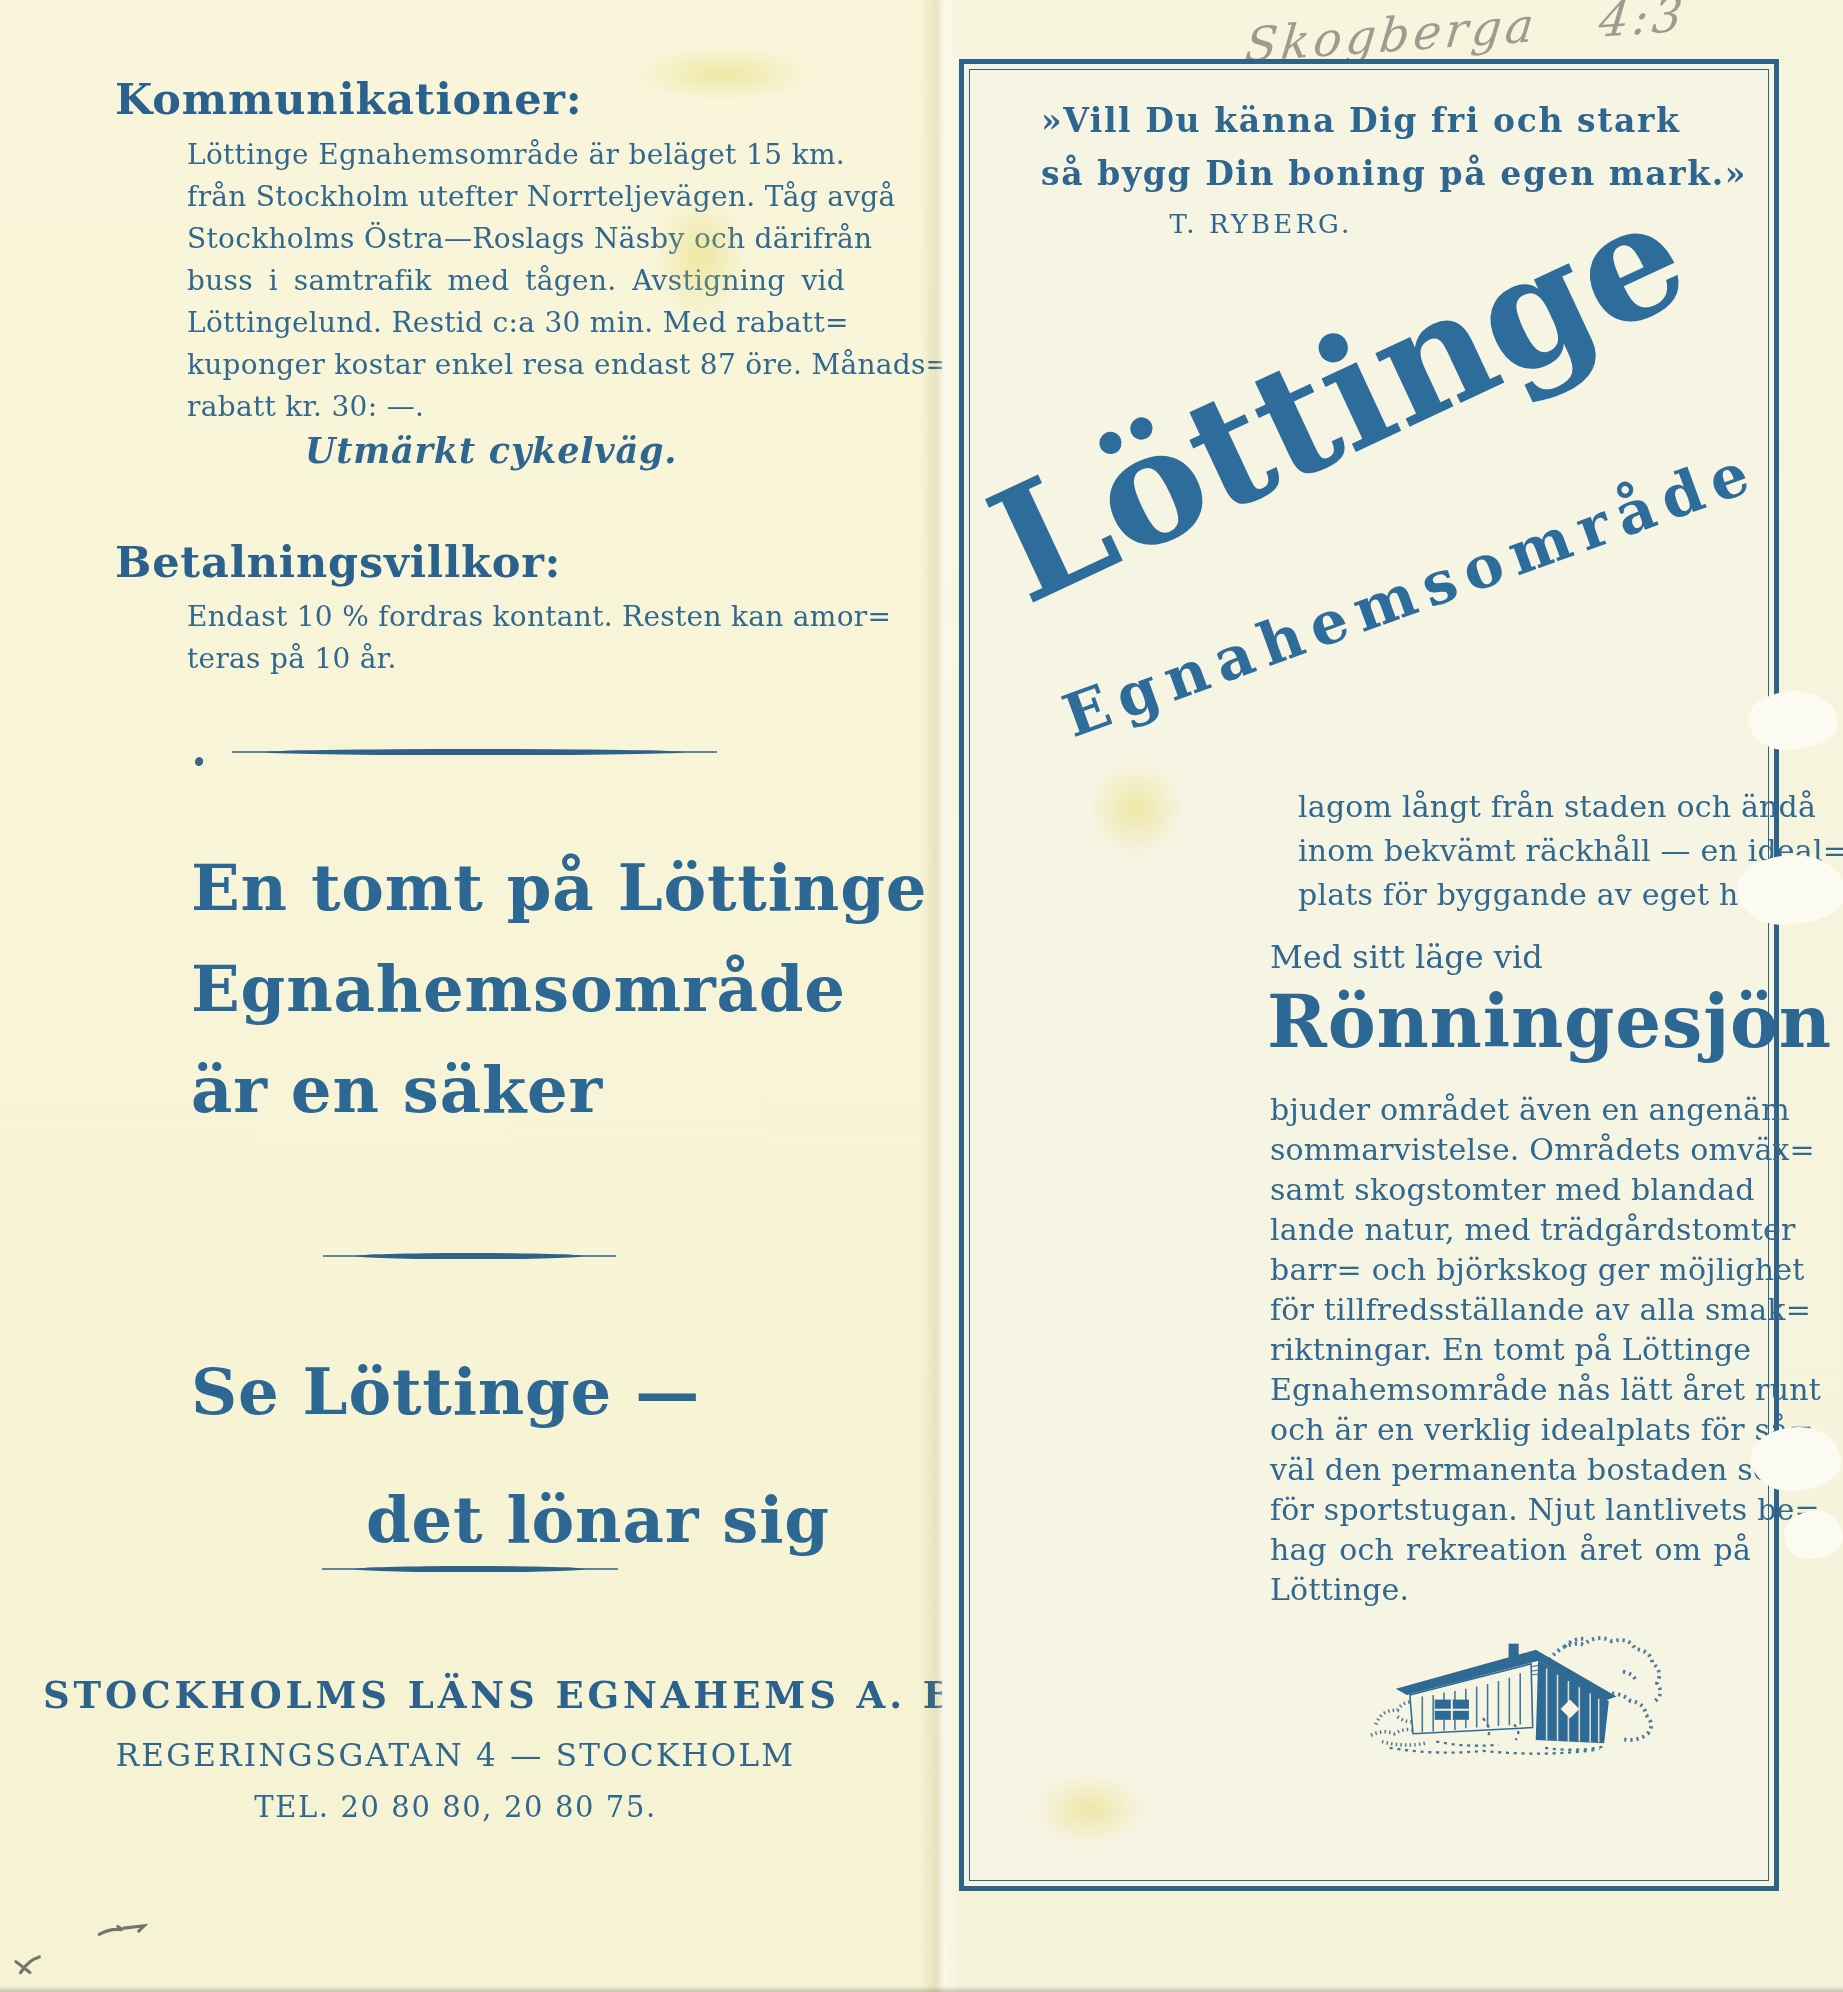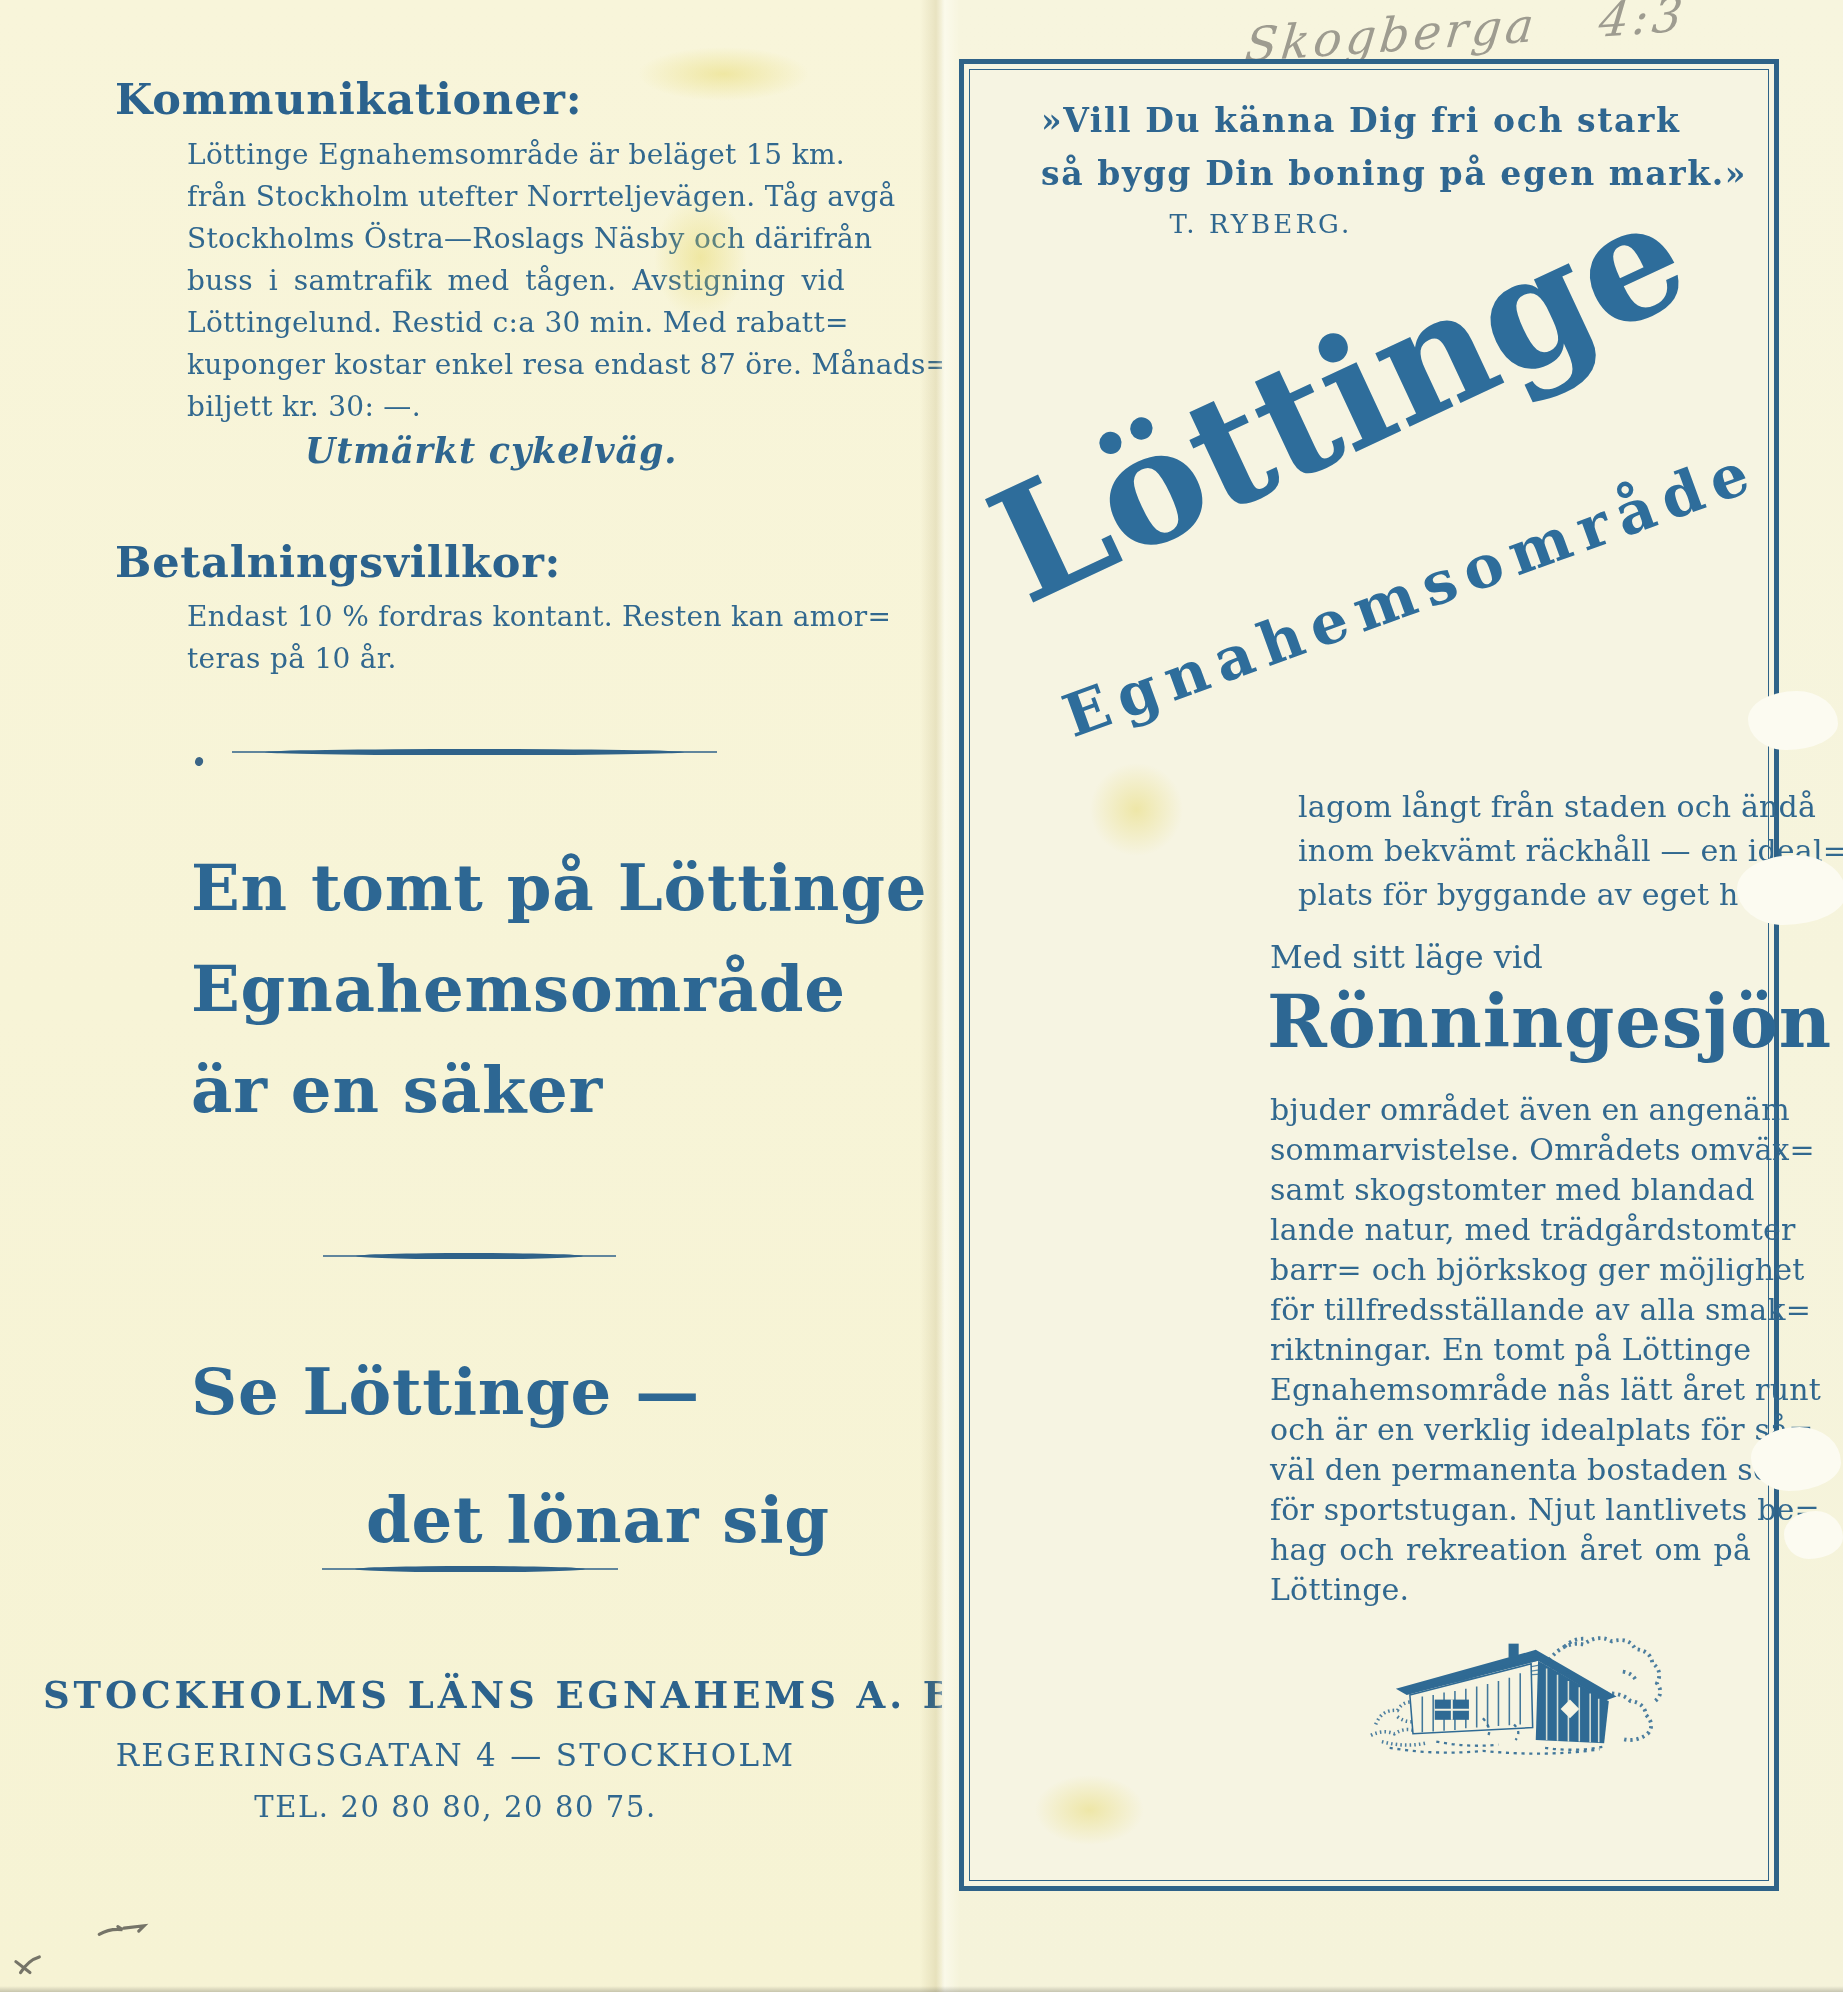--- a/index.html
+++ b/index.html
@@ -62,21 +62,21 @@
 
     <div class="abs sec-heading" style="left:115px; top:74px">Kommunikationer:</div>
 
     <div class="abs" style="left:187px; top:134px; width:658px">
       <div class="bodyline j">Löttinge Egnahemsområde är beläget 15 km.</div>
       <div class="bodyline j">från Stockholm utefter Norrteljevägen. Tåg avgå</div>
       <div class="bodyline j">Stockholms Östra—Roslags Näsby och därifrån</div>
       <div class="bodyline j">buss i samtrafik med tågen. Avstigning vid</div>
       <div class="bodyline j">Löttingelund. Restid c:a 30 min. Med rabatt=</div>
       <div class="bodyline j">kuponger kostar enkel resa endast 87 öre. Månads=</div>
-      <div class="bodyline end">biljett kr. 30: —.</div>
+      <div class="bodyline end">rabatt kr. 30: —.</div>
     </div>
 
     <div class="abs cycle-note" style="left:305px; top:430px">Utmärkt cykelväg.</div>
 
     <div class="abs sec-heading" style="left:115px; top:537px">Betalningsvillkor:</div>
 
     <div class="abs" style="left:187px; top:596px; width:658px">
       <div class="bodyline j">Endast 10 % fordras kontant. Resten kan amor=</div>
       <div class="bodyline end">teras på 10 år.</div>
     </div>

